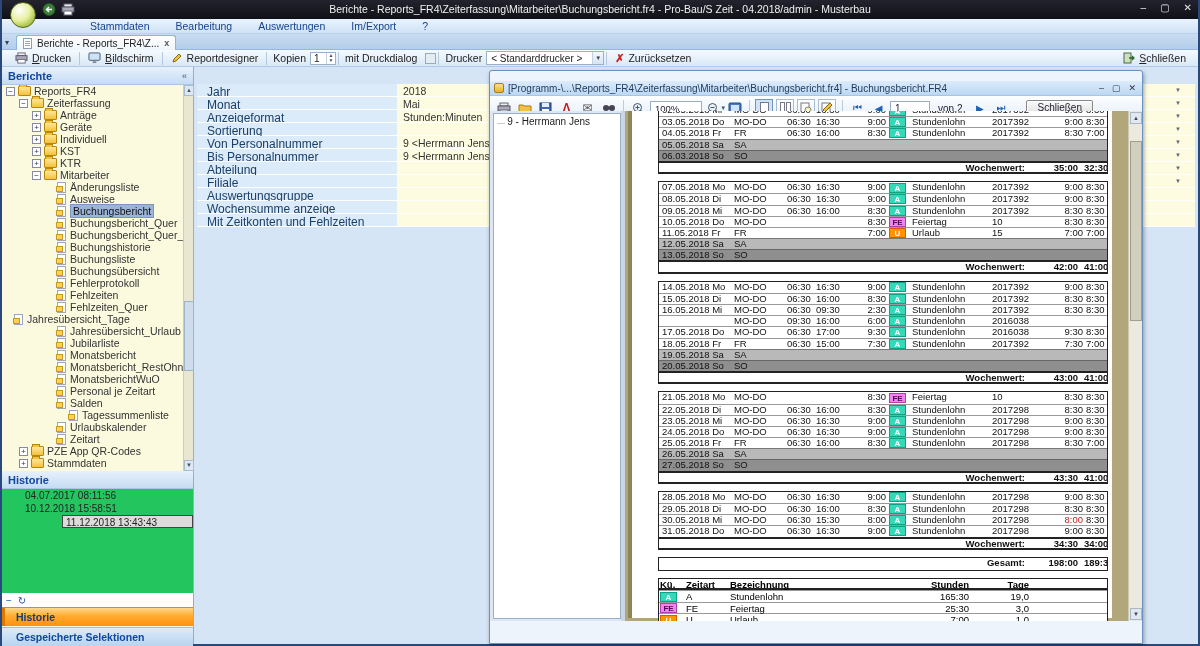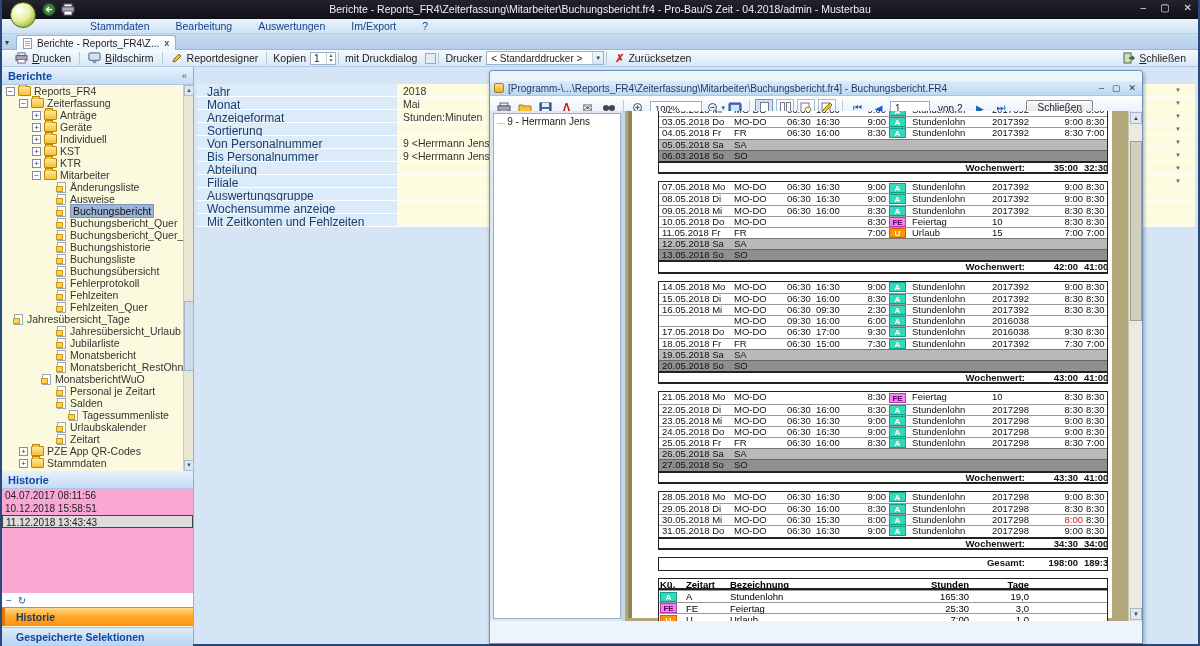--- a/index.html
+++ b/index.html
@@ -53,23 +53,23 @@
   .ico-folder{width:13px;height:10px;background:linear-gradient(#ffe69a,#f4c23c);border:1px solid #b8860b;border-radius:1px;position:relative;margin-right:3px;flex:none;}
   .ico-folder::before{content:"";position:absolute;left:0;top:-3px;width:6px;height:2px;background:#f4c23c;border:1px solid #b8860b;border-bottom:none;}
   .ico-doc{width:9px;height:11px;background:#fff;border:1px solid #9aa8b8;position:relative;margin-right:4px;flex:none;}
   .ico-doc::after{content:"";position:absolute;left:-2px;bottom:0px;width:5px;height:4px;background:#ffd24a;border:1px solid #c89a20;}
   .titem.sel .tlabel{background:#9cb4d8;border:1px solid #7a96bd;color:#111;padding:0 2px;}
   .tscroll{position:absolute;right:0;top:18px;width:10px;height:386px;background:#e9e7d2;border-left:1px solid #cfcdb8;}
   .tscroll .sa{position:absolute;left:0;width:10px;height:11px;background:#dfe8f2;border:1px solid #a8bccf;font-size:6px;text-align:center;line-height:9px;color:#456;}
   .tscroll .thumb{position:absolute;left:0;top:216px;width:10px;height:70px;background:#cfdceb;border:1px solid #9fb5ca;}
 
   .histhead{position:absolute;top:404px;left:0;right:0;}
-  .histlist{position:absolute;top:422px;left:0;right:0;height:104px;background:#f9a8d4;}
+  .histlist{position:absolute;top:422px;left:0;right:0;height:104px;background:#22c55e;padding-left:20px;}
   .hitem{height:13px;font-size:10px;color:#222;padding:1px 3px 0 3px;white-space:nowrap;}
-  .hitem.sel{background:#dcdcdc;border:1px solid #444;}
+  .hitem.sel{background:#dcdcdc;border:1px solid #444;margin-left:40px;}
   .histicons{position:absolute;top:526px;left:0;right:0;height:14px;background:#fff;font-size:10px;color:#1a5aa8;padding-left:4px;display:flex;gap:6px;align-items:center;}
   .accbar{position:absolute;left:0;right:0;height:19px;display:flex;align-items:center;font-size:10.5px;font-weight:bold;padding-left:14px;}
   .accbar.orange{top:540px;background:linear-gradient(#ffd98c,#ffab2e 45%,#ff9010);border-top:1px solid #e08a10;color:#1d3a66;box-shadow:inset 3px 0 0 #e07800;}
   .accbar.blue{top:560px;background:linear-gradient(#dcebfa,#b8d4ef);border-top:1px solid #9fc0e2;color:#1047a0;}
 
   
   .props{position:absolute;left:193px;top:67px;right:0;bottom:0;background:#d6e5f5;}
   .pgrid{position:absolute;left:2px;top:17px;right:3px;}
   .prow{display:flex;height:13px;border-bottom:1px solid #fff;}
   .prow .plabel{width:200px;background:#dcebfa;font-size:12px;color:#1b3f67;padding:1px 0 0 10px;}
@@ -349,21 +349,21 @@
         <div class="titem" style="padding-left: 43px;">
           <span class="exp spacer"></span>
           <span class="ico-doc"></span>
           <span class="tlabel">Monatsbericht</span>
         </div>
         <div class="titem" style="padding-left: 43px;">
           <span class="exp spacer"></span>
           <span class="ico-doc"></span>
           <span class="tlabel">Monatsbericht_RestOhneGeplant</span>
         </div>
-        <div class="titem" style="padding-left: 28px;">
+        <div class="titem" style="padding-left: 43px;">
           <span class="exp spacer"></span>
           <span class="ico-doc"></span>
           <span class="tlabel">MonatsberichtWuO</span>
         </div>
         <div class="titem" style="padding-left: 43px;">
           <span class="exp spacer"></span>
           <span class="ico-doc"></span>
           <span class="tlabel">Personal je Zeitart</span>
         </div>
         <div class="titem" style="padding-left: 43px;">

